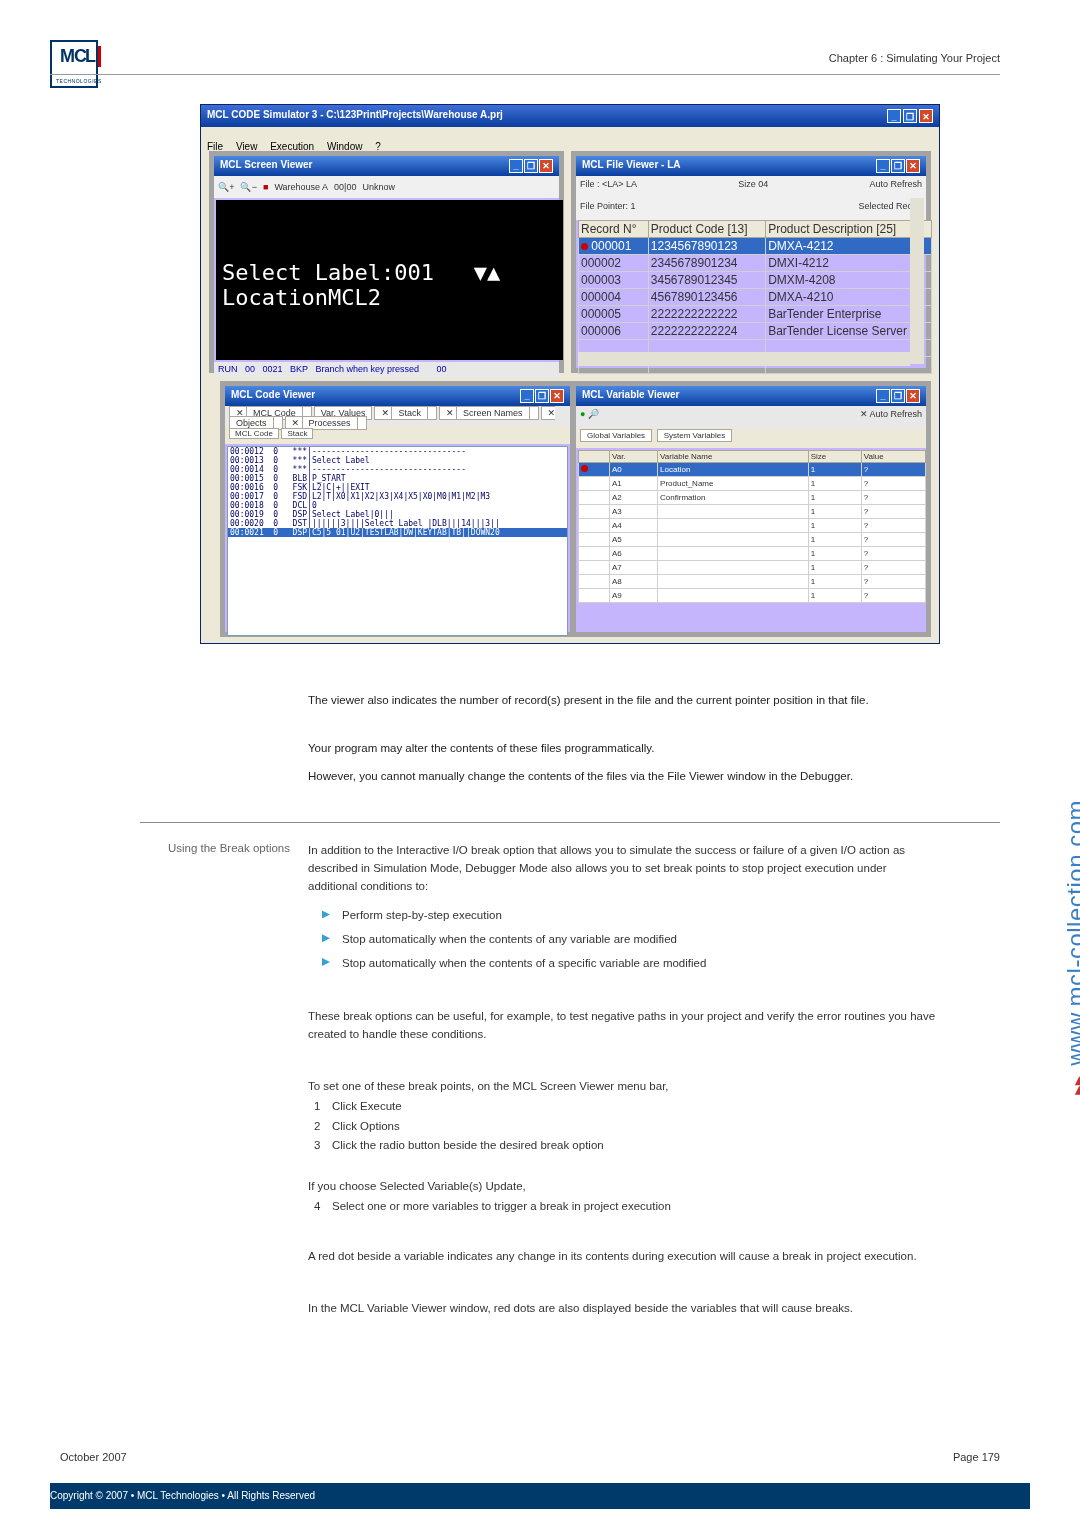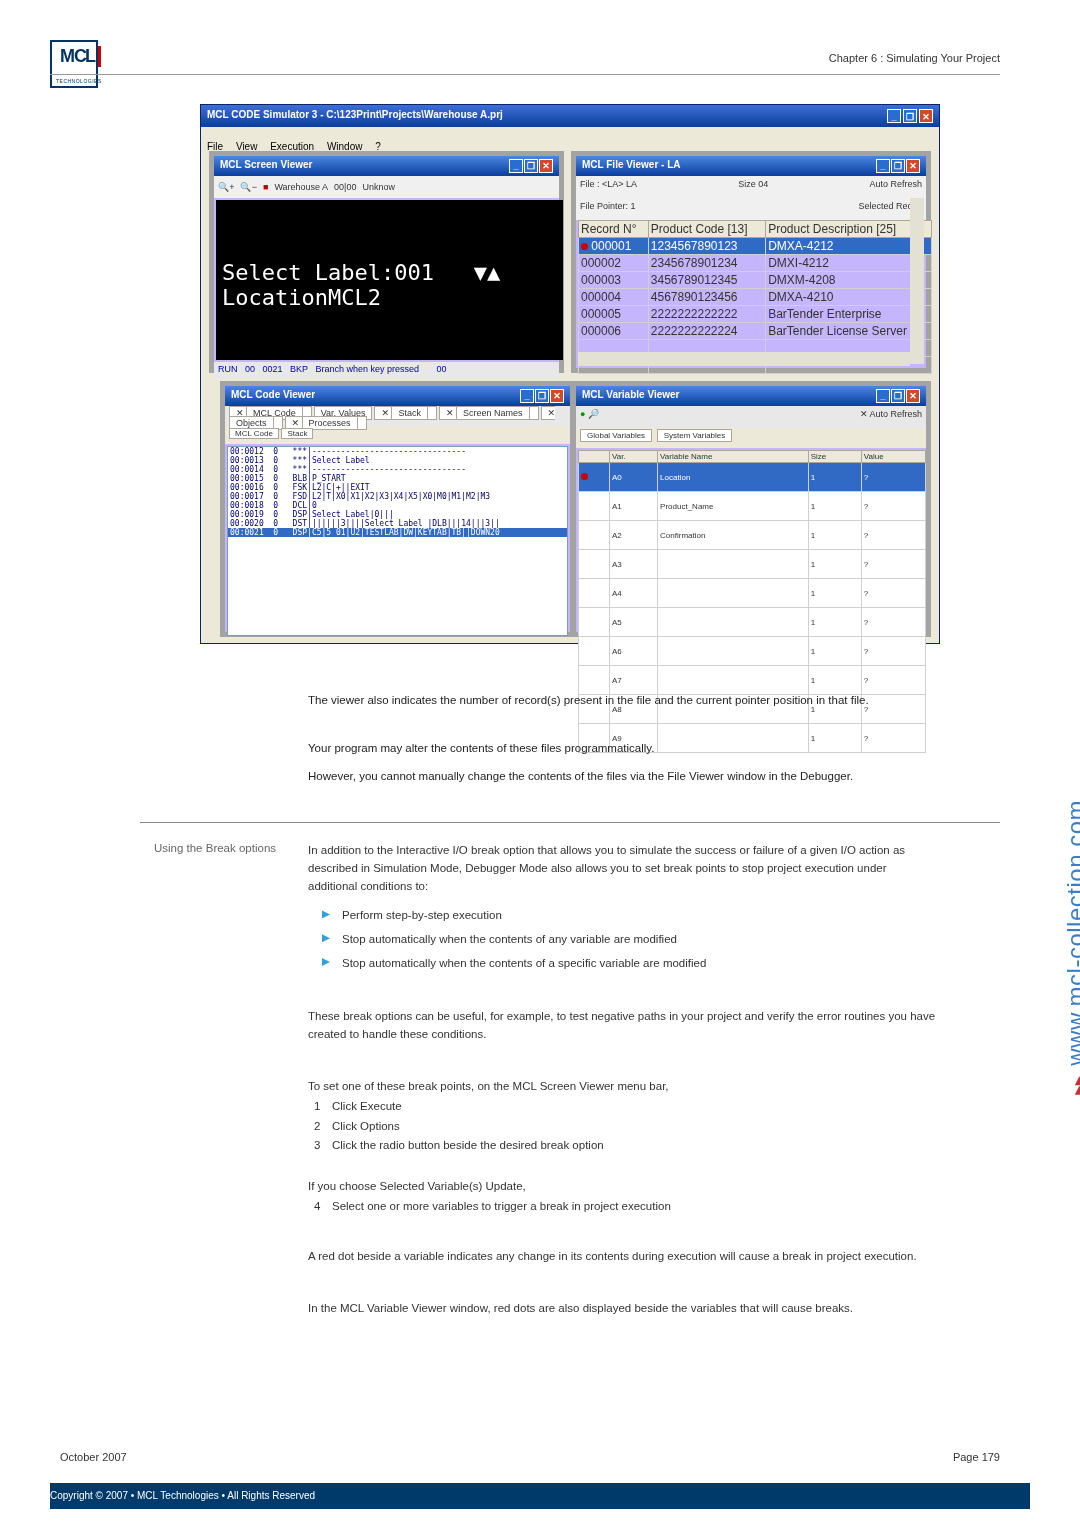--- a/index.html
+++ b/index.html
@@ -51,31 +51,31 @@
 .codeview .code{background:#fff;border:1px solid #7f9db9;height:190px;margin:2px;overflow:hidden;font-family:monospace;font-size:8px;color:#006}
 .codeview .code div{white-space:pre;padding:0 2px}
 .codeview .code .hl{background:#316ac5;color:#fff}
 
 .varview{left:370px;top:276px;width:360px;height:256px}
 .varview .vbar{height:22px;background:#e8e8e8;font-size:9px;padding:3px 4px;display:flex;justify-content:space-between}
 .varview .tabs{height:20px;font-size:9px;padding:2px 4px;background:#ece9d8}
 .varview .tabs span{border:1px solid #aca899;padding:1px 6px;background:#fff;margin-right:2px;font-size:8px}
 .varview .vtb{font-size:8px;width:348px;margin:2px;border-collapse:collapse;background:#fff}
 .varview .vtb th{background:#ece9d8;border:1px solid #aca899;padding:1px 2px;text-align:left;font-weight:normal}
-.varview .vtb td{border:1px solid #d0d0d0;padding:1px 2px;height:29px}
+.varview .vtb td{border:1px solid #d0d0d0;padding:1px 2px;height:14px}
 .varview .vtb tr.sel td{background:#316ac5;color:#fff}
 .reddot{display:inline-block;width:7px;height:7px;background:#c00;border-radius:50%}
 
 .body-text{position:absolute;left:308px;width:630px;font-size:11.5px;line-height:1.55;color:#222}
 .para1{top:692px}
 .para2{top:740px}
 .para3{top:768px}
 .sep1{position:absolute;top:822px;left:140px;right:80px;height:1px;background:#888}
 
-.side-label{position:absolute;left:140px;width:150px;text-align:center;color:#666;font-size:11.5px}
+.side-label{position:absolute;left:140px;width:150px;text-align:right;color:#666;font-size:11.5px}
 .side1{top:842px}
 
 .bl{position:absolute;left:308px;width:630px;font-size:11.5px;line-height:1.55}
 .bl1{top:842px}
 .bullets{margin-top:12px;padding-left:20px}
 .bullets li{list-style:none;margin-bottom:6px;position:relative;padding-left:14px}
 .bullets li::before{content:"";position:absolute;left:-6px;top:3px;width:8px;height:8px;background:#35a0d8;clip-path:polygon(0 0,100% 50%,0 100%)}
 .bl2{top:1008px}
 .bl3{top:1078px}
 .nums{padding-left:6px;margin-top:2px}

